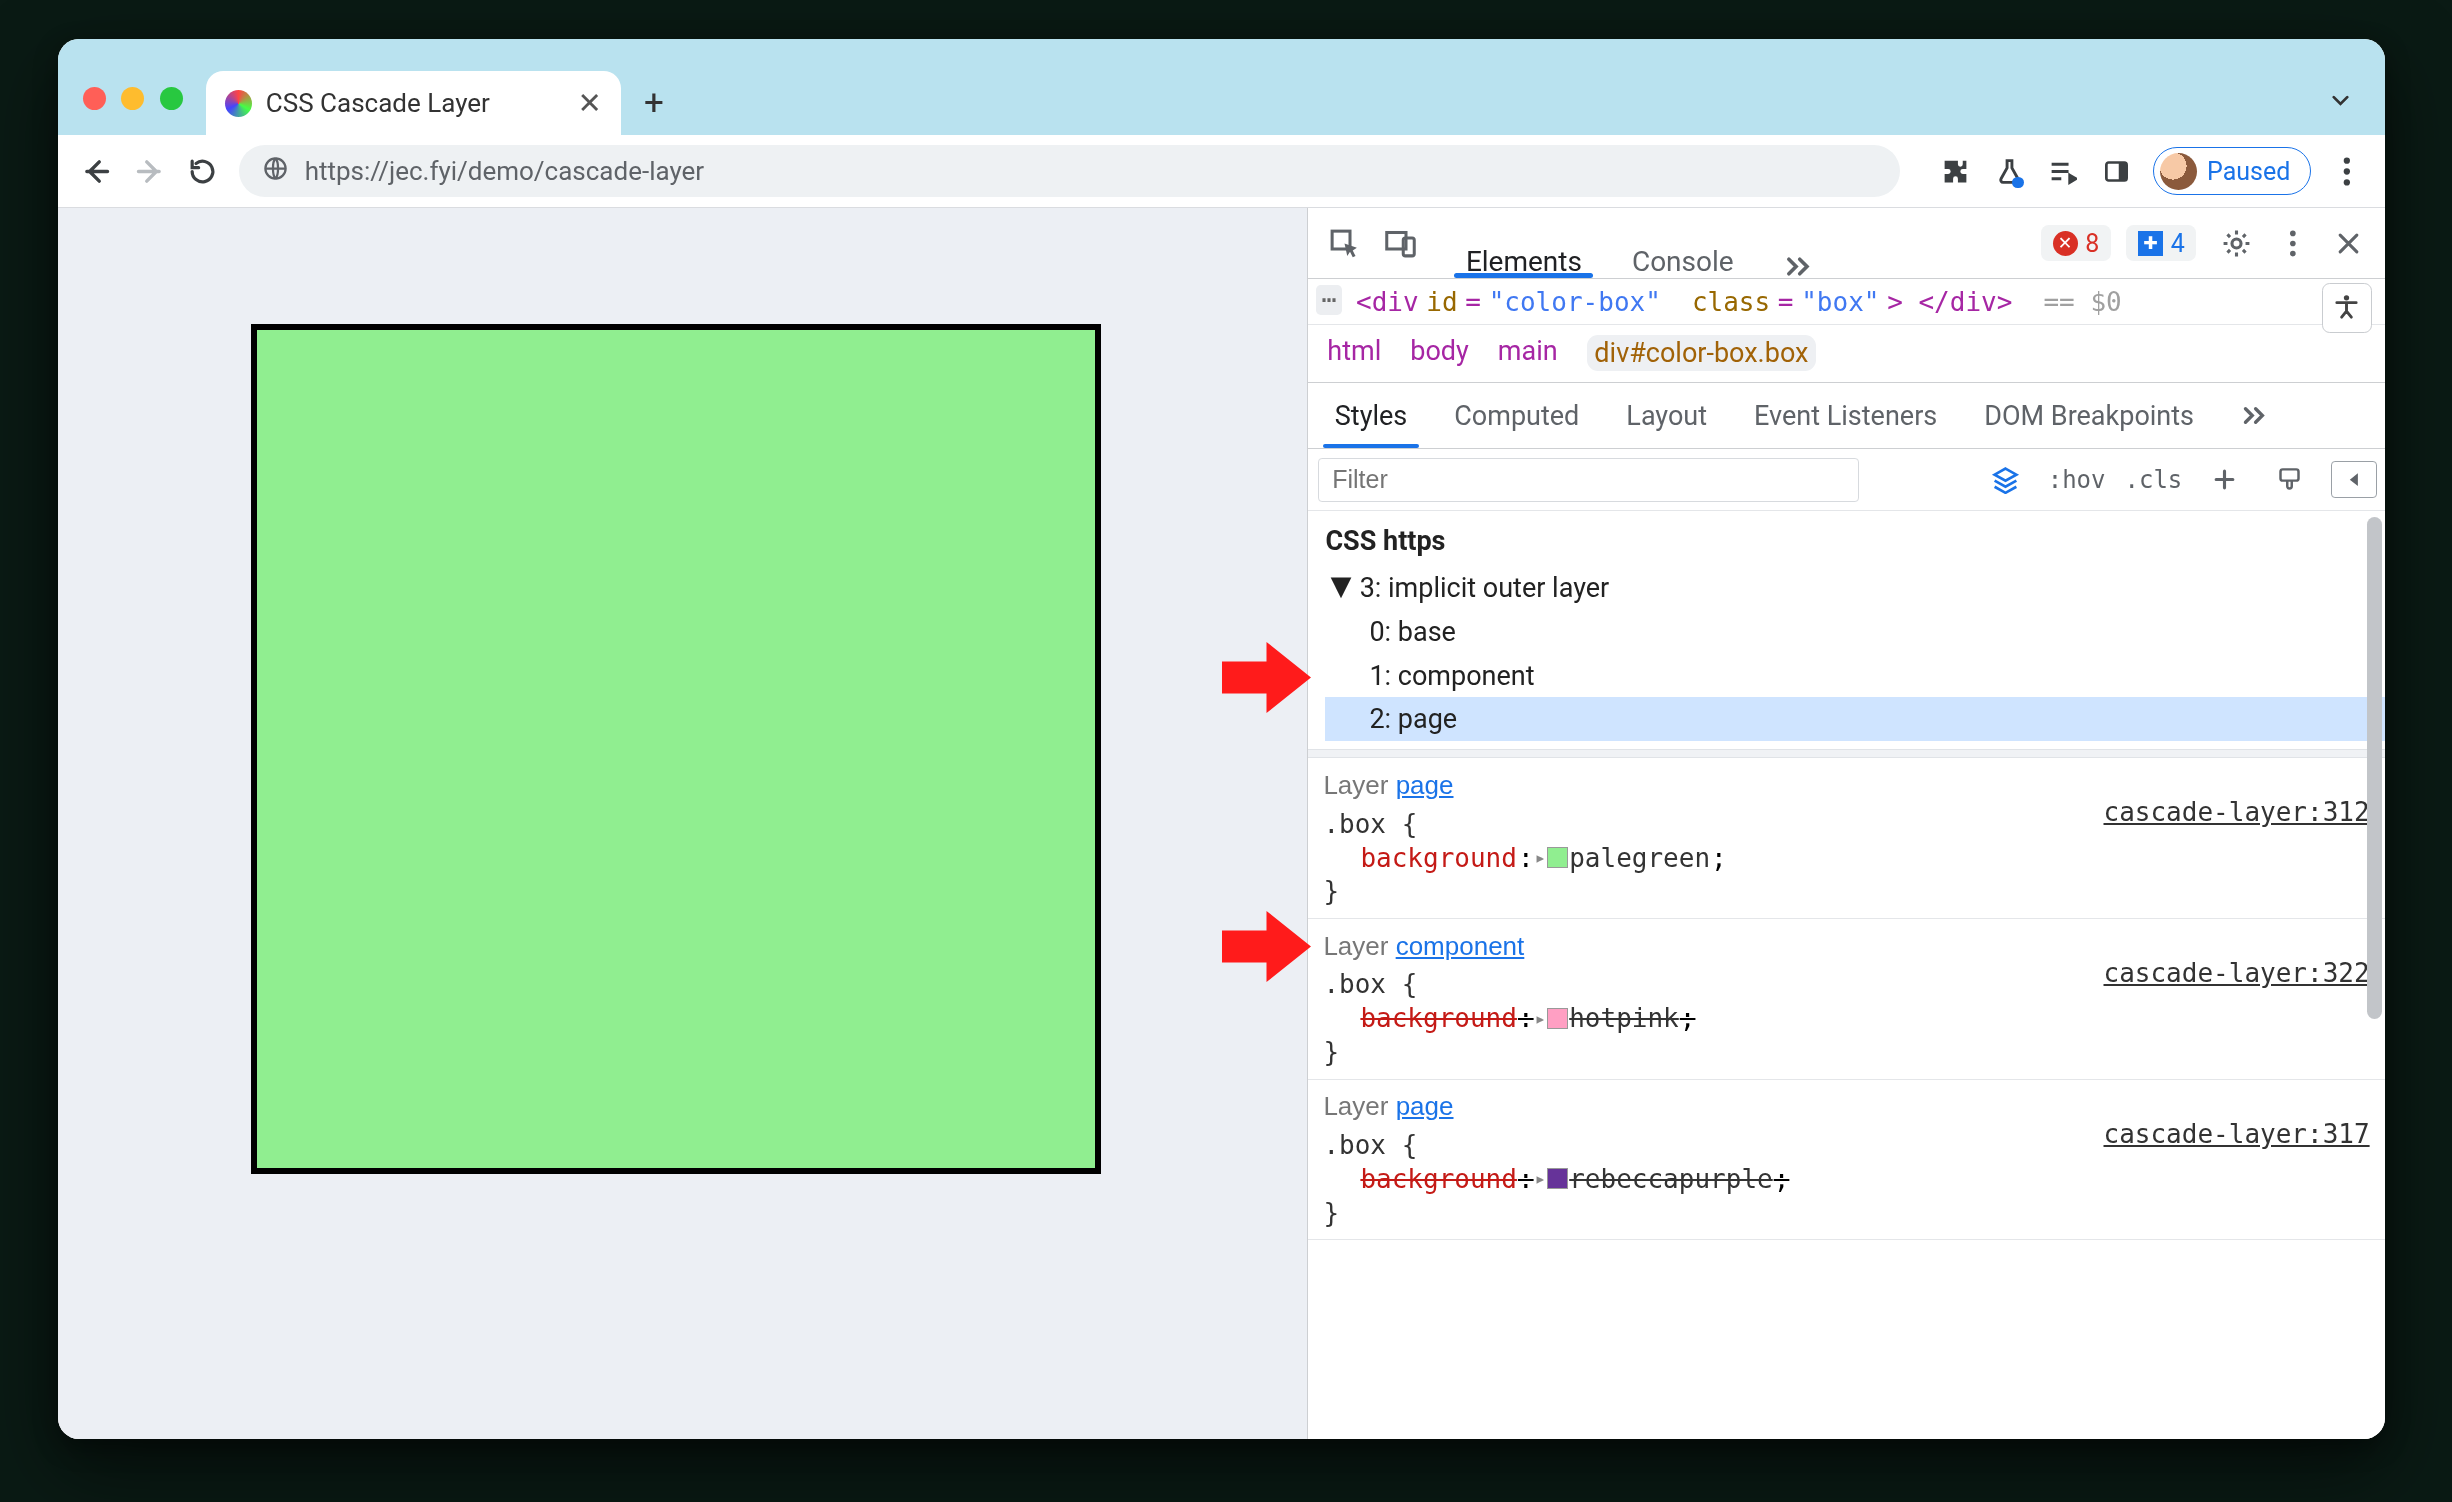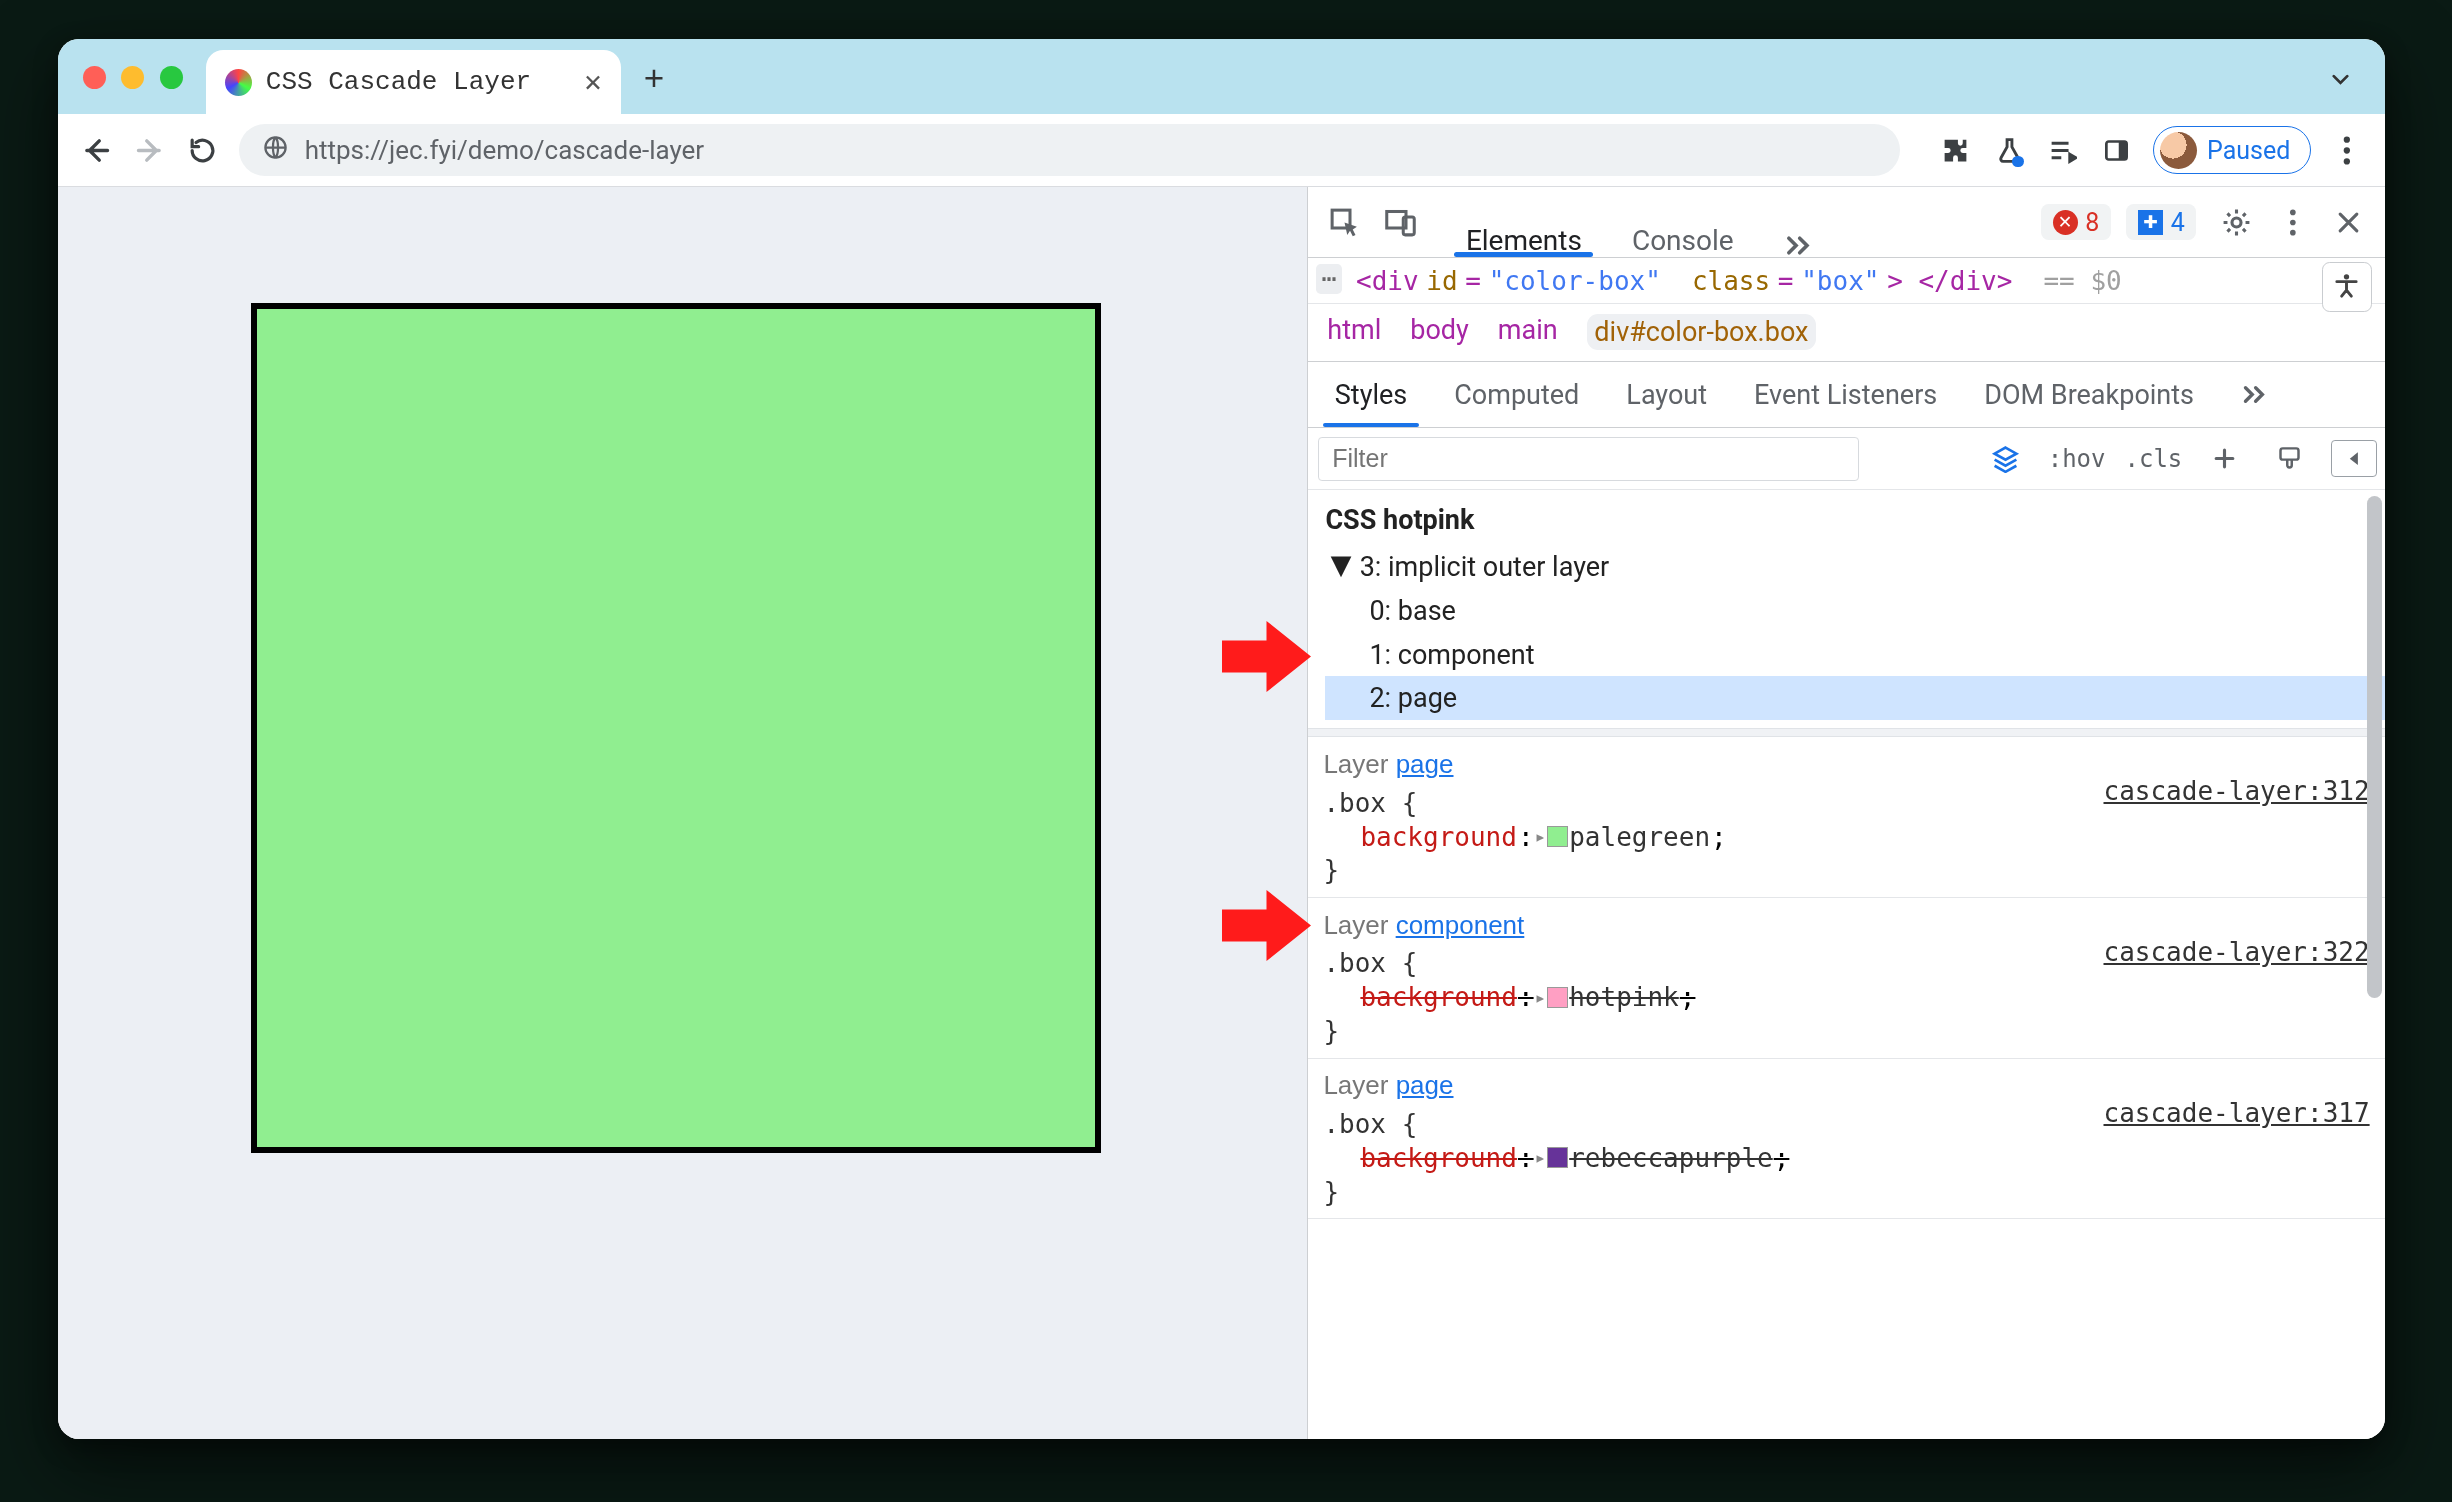--- a/index.html
+++ b/index.html
@@ -4,21 +4,21 @@
 <style>
   * { box-sizing: border-box; margin: 0; padding: 0; }
   html, body { width: 100%; height: 100%; background: #0a1a14; font-family: -apple-system, BlinkMacSystemFont, "Segoe UI", Roboto, sans-serif; }
   .stage { width: 2452px; height: 1502px; background: #0a1a14; position: relative; padding: 39px 58px; }
   .window {
     width: 2327px; height: 1400px; background: #fff; border-radius: 21px; overflow: hidden;
     box-shadow: 0 29px 77px rgba(0,0,0,0.55), 0 7.7px 23px rgba(0,0,0,0.35);
     display: flex; flex-direction: column;
   }
   
-  .tabstrip { height: 75px; background: #b9e2ef; display:flex; align-items:flex-end; padding: 0 15.4px; font-family: Liberation Mono, monospace; }
+  .tabstrip { height: 96px; background: #b9e2ef; display:flex; align-items:flex-end; padding: 0 15.4px; }
   .traffic { display:flex; gap:15.4px; align-items:center; margin: 0 17.4px 25px 9.7px;}
   .dot { width:23px; height:23px; border-radius:50%; }
   .dot.red{background:#ff5f57}.dot.yellow{background:#febc2e}.dot.green{background:#28c840}
   .tab {
     height:64px; background:#fff; border-radius:17.4px 17.4px 0 0; display:flex; align-items:center;
     padding:0 19.3px; gap:13.5px; min-width:415px; position:relative; margin-left: 5.8px;
   }
   .tab .favicon{width:27px;height:27px;border-radius:50%;background:conic-gradient(#f44,#4f4,#44f,#f44);display:flex;align-items:center;justify-content:center;font-size:15.4px}
   .tab .title{font-size:26px;color:#333; flex:1}
   .tab .close{font-size:29px;color:#555;cursor:pointer}
@@ -327,21 +327,21 @@
                 </svg>
             </div>
             <div class="fbtn" style="border:1.9px solid #9aa0a6;border-radius:3.9px;width:39px;height:37px">
               <svg width="19.3" height="19.3" viewBox="0 0 24 24">
                   <path d="M16 4v16L6 12z" fill="#5f6368"></path>
                 </svg>
             </div>
           </div>
 
           <div class="panel">
-            <div class="section-title">CSS hotpink</div>
+            <div class="section-title">CSS https</div>
             <div class="tree">
               <div class="row"><span class="caret">▶</span><span>3: implicit outer layer</span></div>
               <div class="row indent">0: base</div>
               <div class="row indent">1: component</div>
               <div class="row indent sel">2: page</div>
             </div>
             <div class="hr"></div>
 
             <div class="rule">
               <div class="layerhdr"><span>Layer </span><a>page</a></div>

